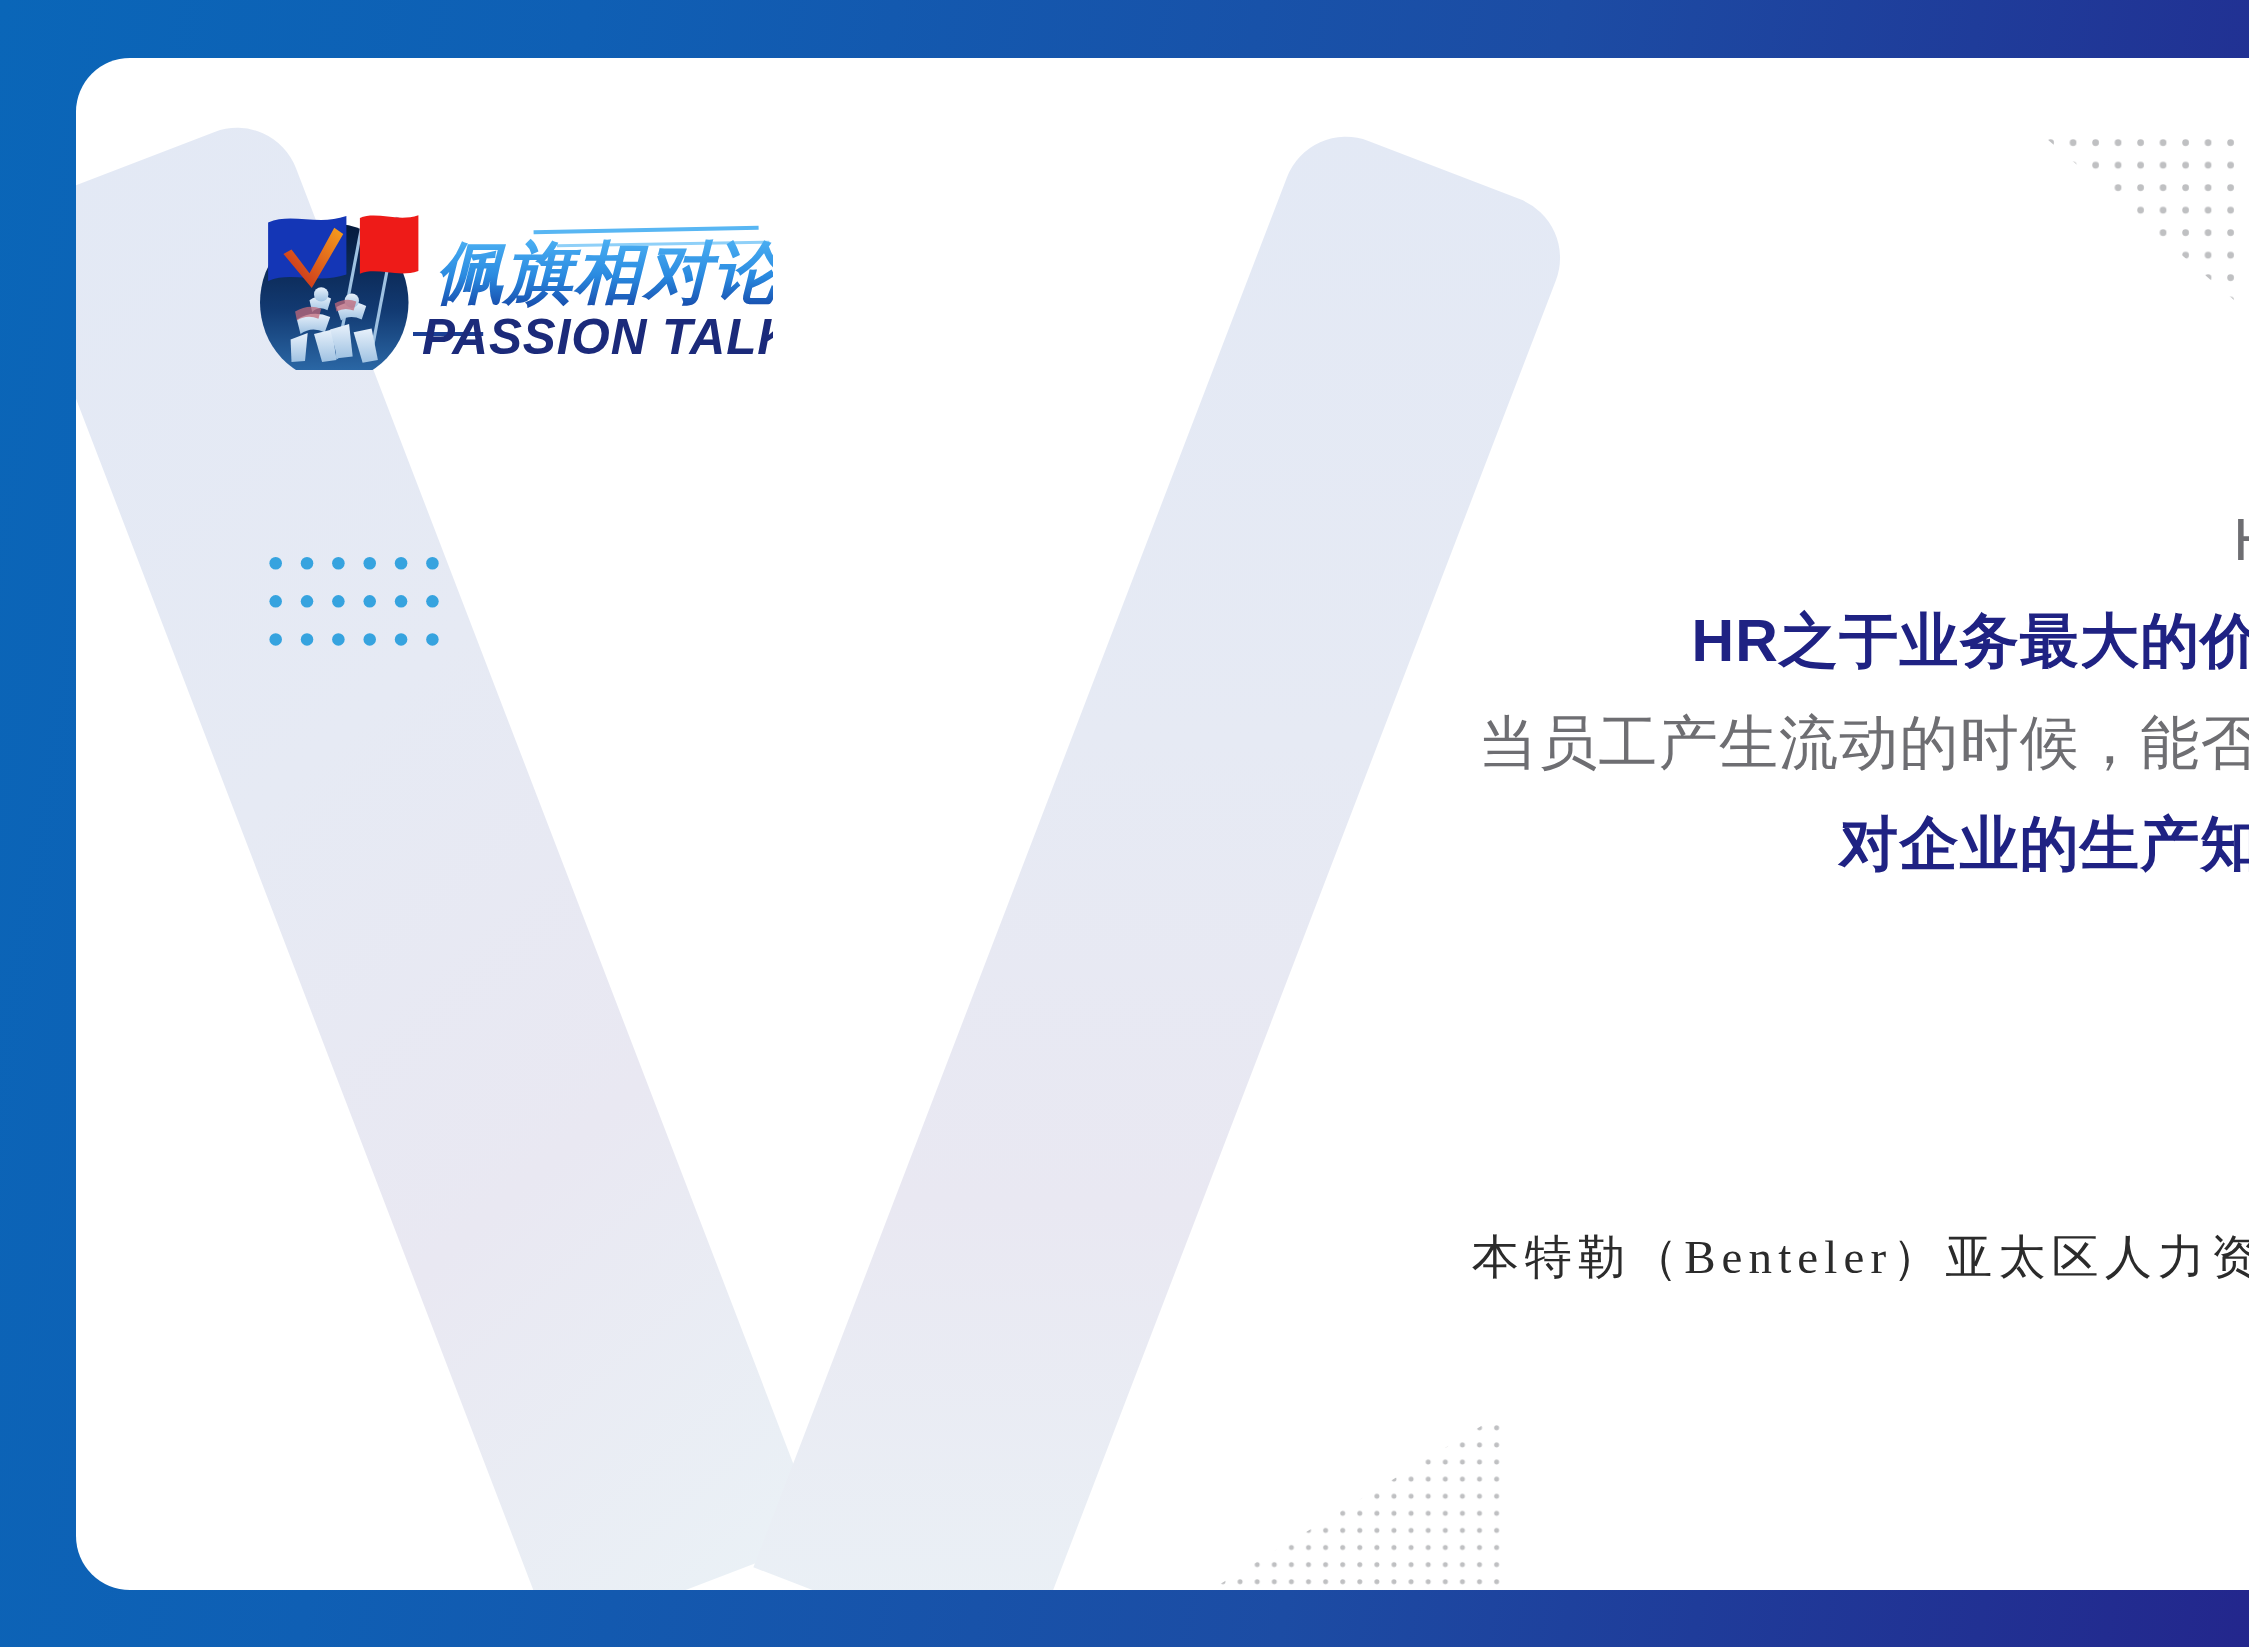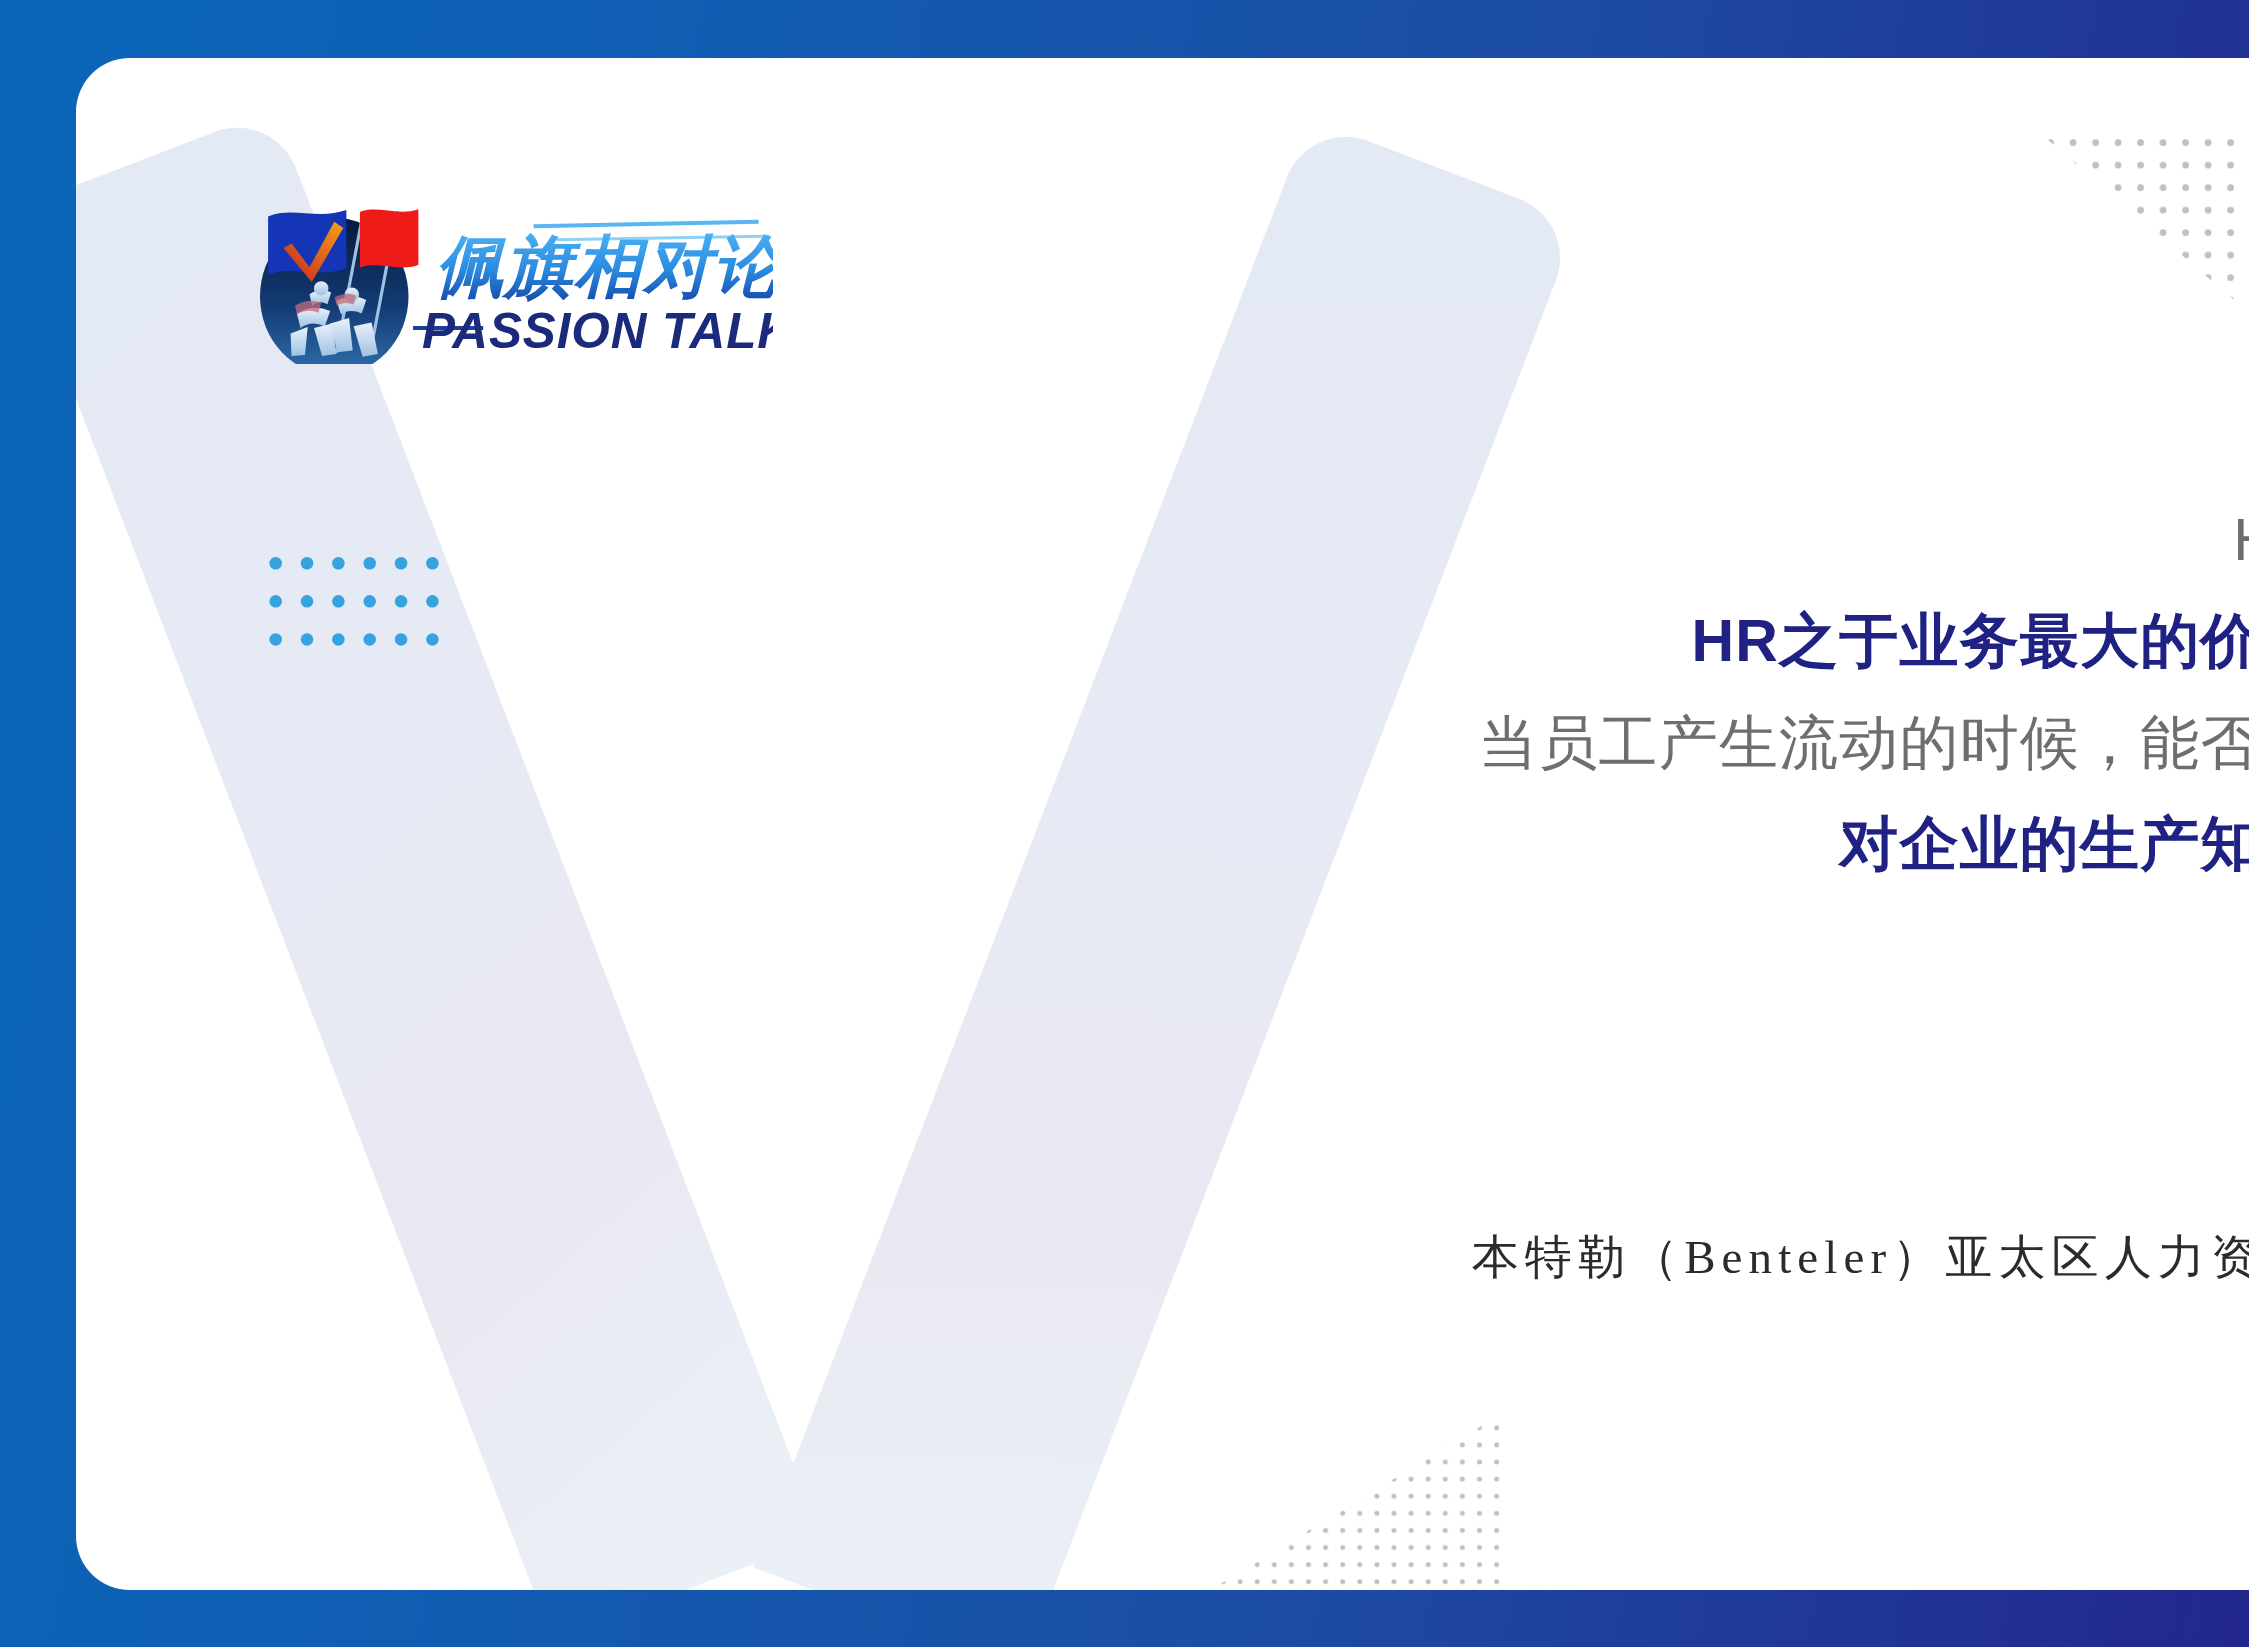--- a/index.html
+++ b/index.html
@@ -68,21 +68,21 @@
     width: 2826px;
     height: 1532px;
     overflow: hidden;
     pointer-events: none;
   }
 
   
   #logo {
     position: absolute;
     left: 166px;
-    top: 135px;
+    top: 141px;
     width: 531px;
     height: 171px;
   }
   #logo svg { display: block; }
 
   
   .dotgrid { position: absolute; pointer-events: none; }
 
   #dots-left  { left: 193px;  top: 499px; }
   #dots-tr    { left: 1971px; top: 81px;  }

